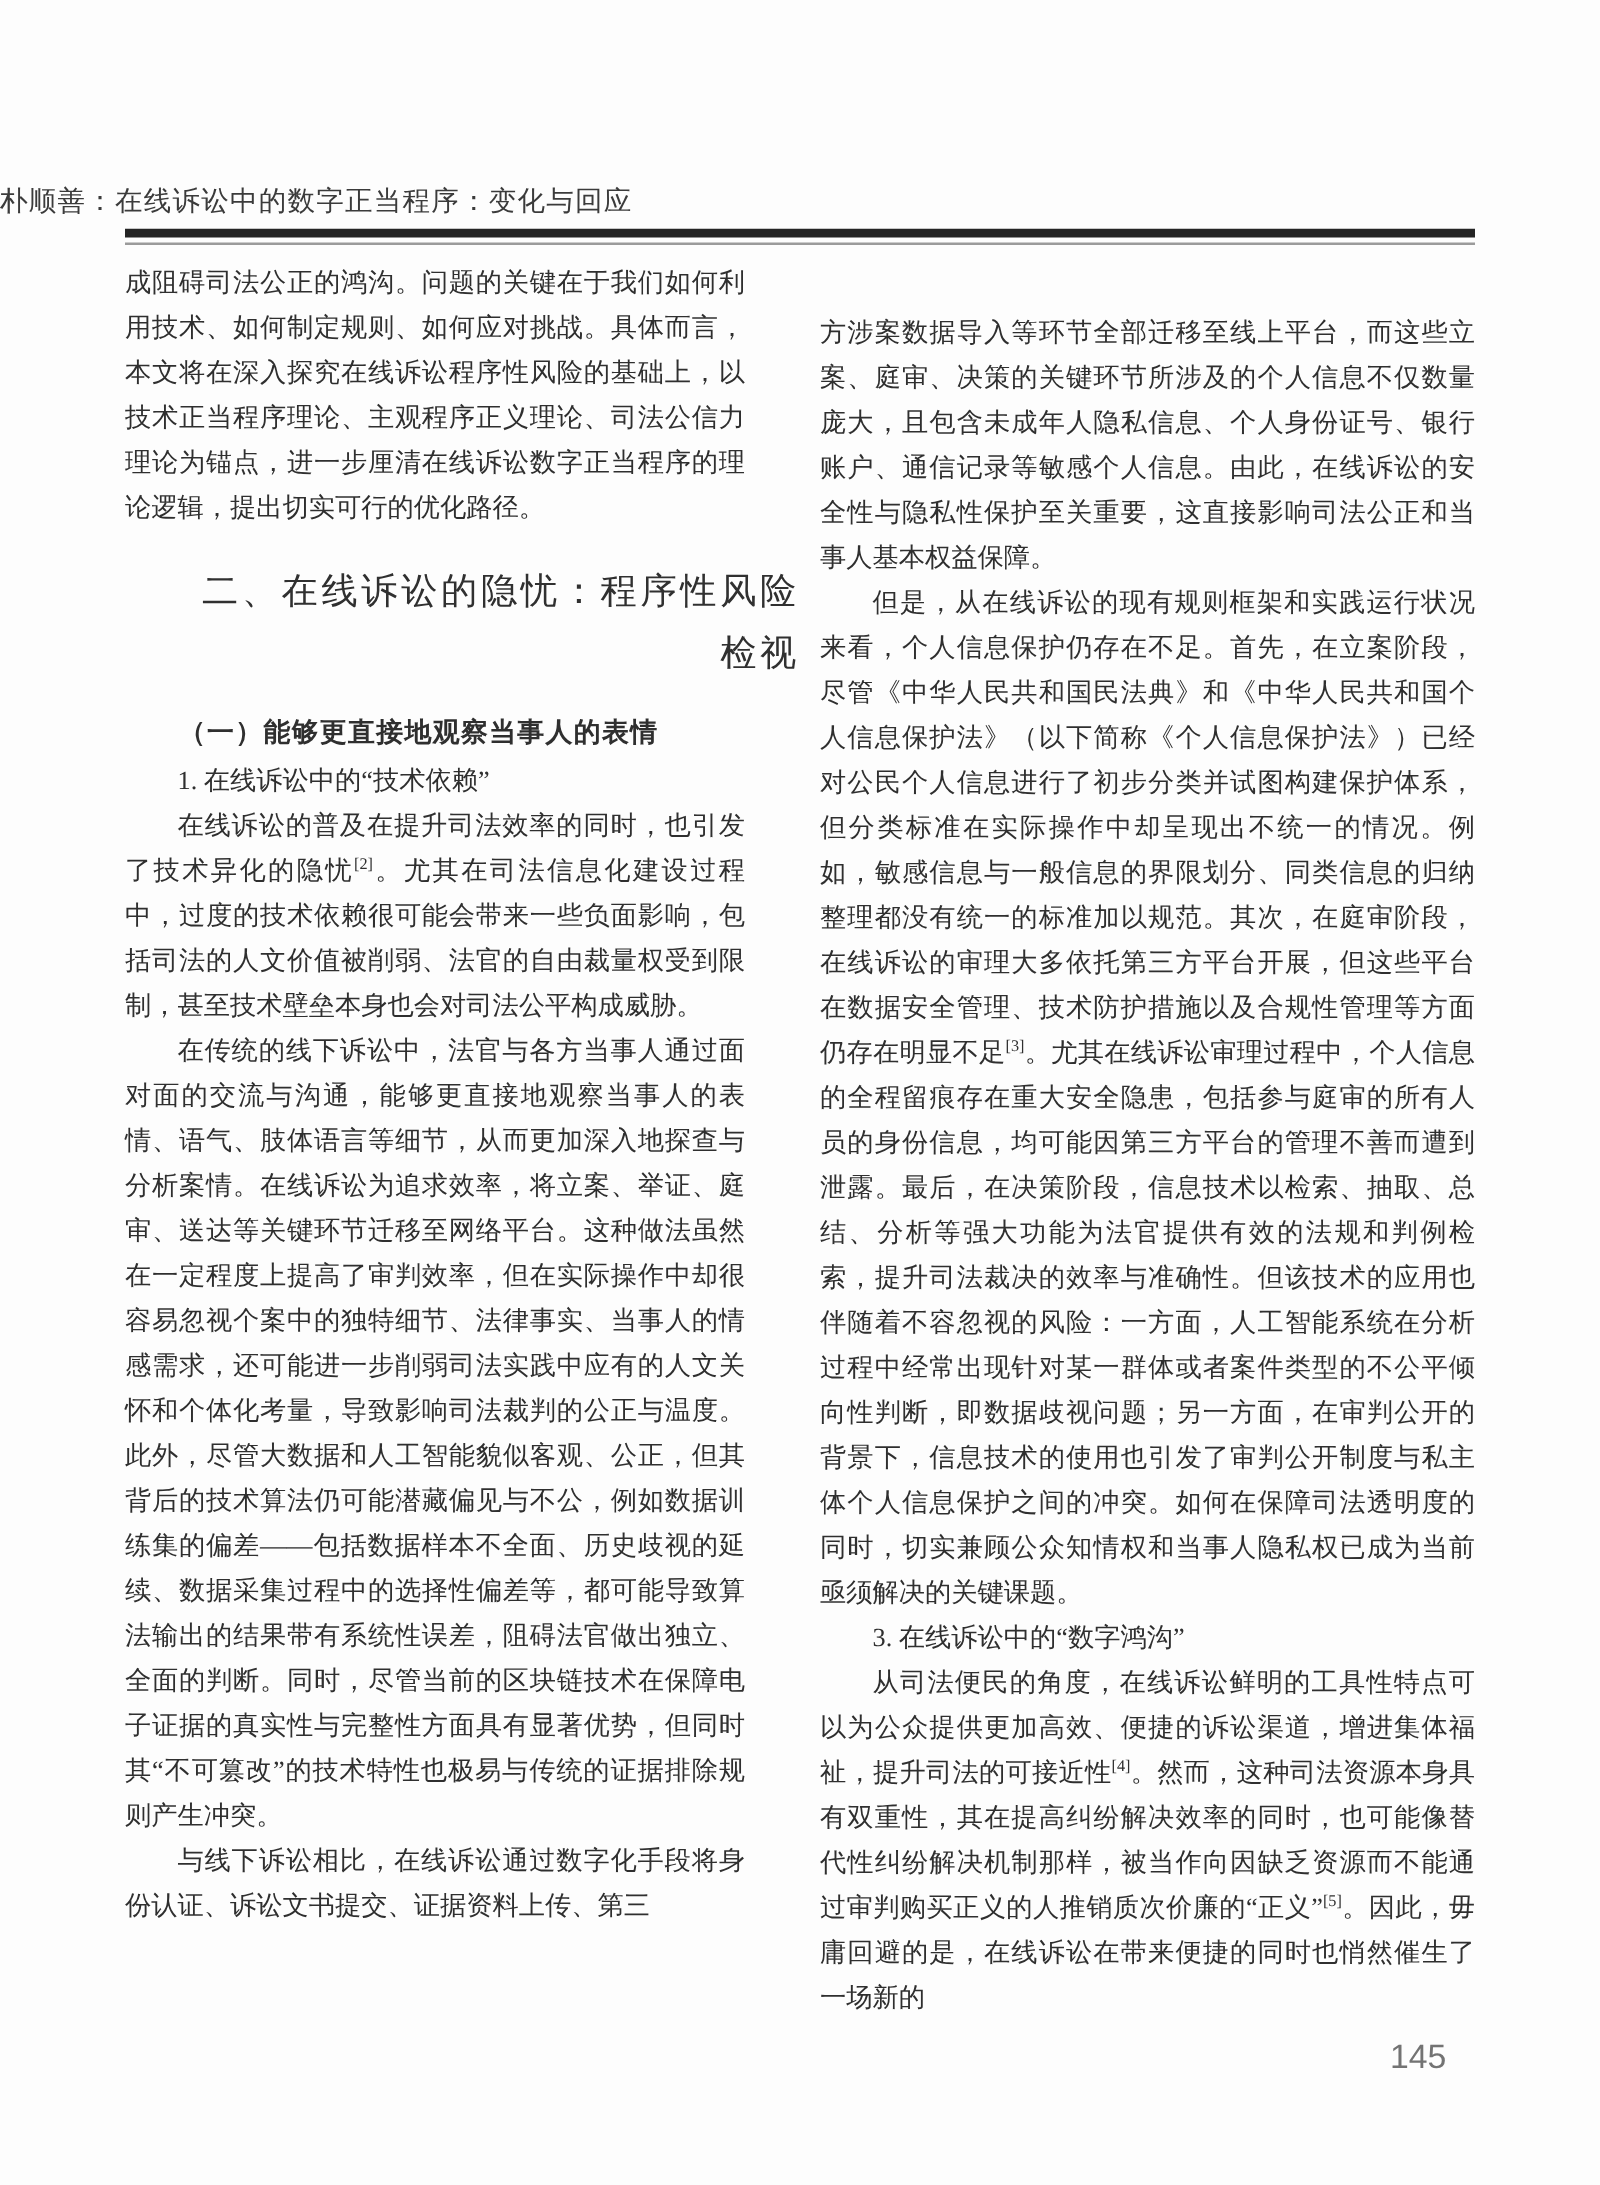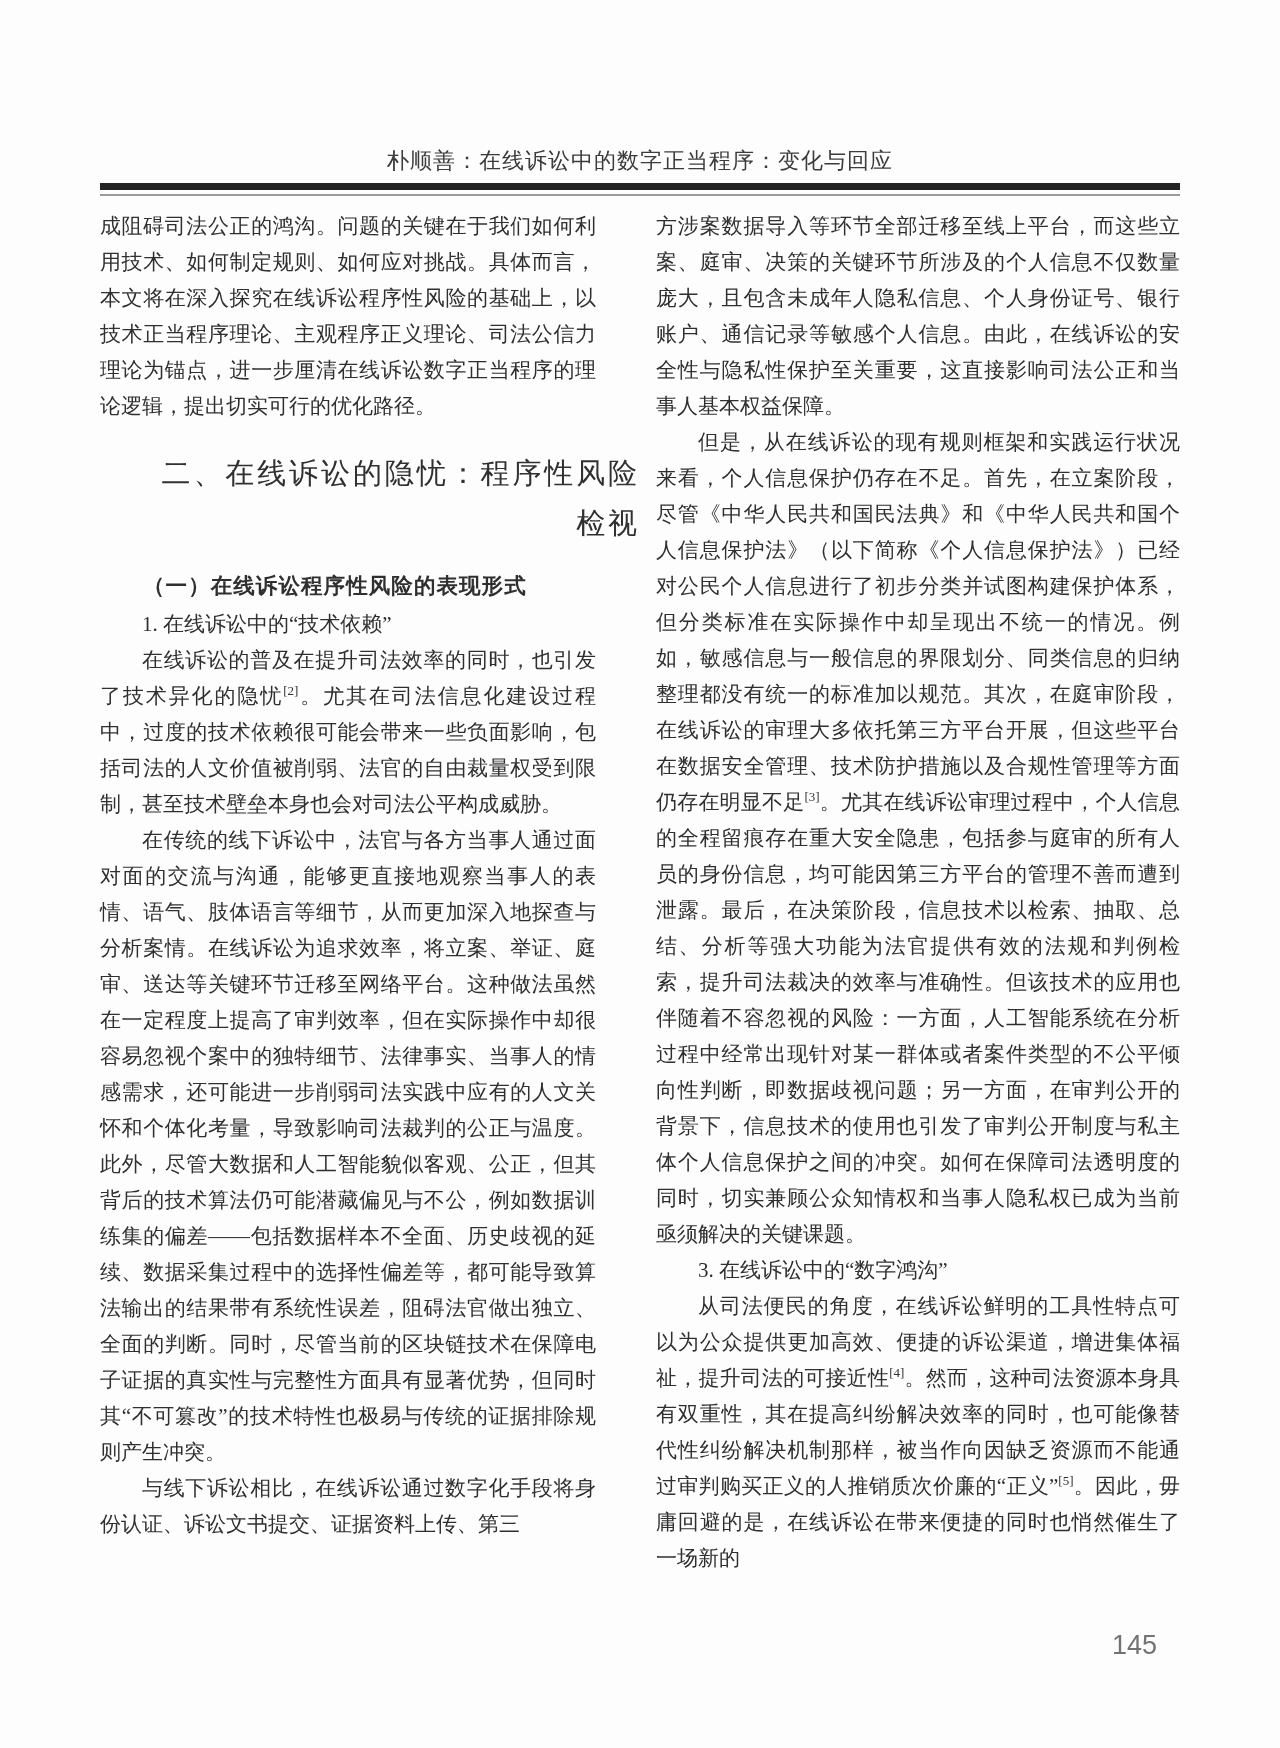--- a/index.html
+++ b/index.html
@@ -10,21 +10,20 @@
     background: #fdfdfd;
     font-family: "Liberation Serif", "DejaVu Serif", serif;
     color: #2f2f2f;
     overflow: hidden;
   }
   .header-title {
     position: absolute;
     top: 146px;
     left: 0;
     width: 100%;
-    text-align: center;
     font-size: 22px;
     letter-spacing: 1px;
     color: #3b3b3b;
   }
   .rule-thick {
     position: absolute;
     top: 183px;
     left: 100px;
     width: 1080px;
     height: 7px;
@@ -39,21 +38,21 @@
     background: #9b9b9b;
   }
   .col {
     position: absolute;
     top: 208px;
     font-size: 21px;
     line-height: 36px;
     text-align: justify;
   }
   .col-left  { left: 100px; width: 496px; }
-  .col-right { left: 656px; width: 524px; }
+  .col-right { left: 656px; width: 524px; margin-top: 40px; }
   .col p { margin: 0; text-indent: 2em; }
   .col p.no-indent { text-indent: 0; }
   h2.section {
     font-size: 29px;
     font-weight: normal;
     letter-spacing: 0.10em;
     line-height: 50px;
     margin: 24px -44px 20px 0;
     text-indent: 1.6em;
     text-align: right;
@@ -89,21 +88,21 @@
 
   <div class="header-title">朴顺善：在线诉讼中的数字正当程序：变化与回应</div>
   <div class="rule-thick"></div>
   <div class="rule-thin"></div>
 
   <div class="col col-left">
     <p class="no-indent">成阻碍司法公正的鸿沟。问题的关键在于我们如何利用技术、如何制定规则、如何应对挑战。具体而言，本文将在深入探究在线诉讼程序性风险的基础上，以技术正当程序理论、主观程序正义理论、司法公信力理论为锚点，进一步厘清在线诉讼数字正当程序的理论逻辑，提出切实可行的优化路径。</p>
 
     <h2 class="section">二、在线诉讼的隐忧：程序性风险检视</h2>
 
-    <h3 class="sub">（一）在线诉讼程序性风险的表现形式</h3>
+    <h3 class="sub">（一）能够更直接地观察当事人的表情</h3>
 
     <p>1. 在线诉讼中的“技术依赖”</p>
 
     <p>
       <span>在线诉讼的普及在提升司法效率的同时，也引发了技术异化的隐忧</span><sup class="fn">[2]</sup><span>。尤其在司法信息化建设过程中，过度的技术依赖很可能会带来一些负面影响，包括司法的人文价值被削弱、法官的自由裁量权受到限制，甚至技术壁垒本身也会对司法公平构成威胁。</span>
     </p>
 
     <p>在传统的线下诉讼中，法官与各方当事人通过面对面的交流与沟通，能够更直接地观察当事人的表情、语气、肢体语言等细节，从而更加深入地探查与分析案情。在线诉讼为追求效率，将立案、举证、庭审、送达等关键环节迁移至网络平台。这种做法虽然在一定程度上提高了审判效率，但在实际操作中却很容易忽视个案中的独特细节、法律事实、当事人的情感需求，还可能进一步削弱司法实践中应有的人文关怀和个体化考量，导致影响司法裁判的公正与温度。此外，尽管大数据和人工智能貌似客观、公正，但其背后的技术算法仍可能潜藏偏见与不公，例如数据训练集的偏差——包括数据样本不全面、历史歧视的延续、数据采集过程中的选择性偏差等，都可能导致算法输出的结果带有系统性误差，阻碍法官做出独立、全面的判断。同时，尽管当前的区块链技术在保障电子证据的真实性与完整性方面具有显著优势，但同时其“不可篡改”的技术特性也极易与传统的证据排除规则产生冲突。</p>
 
 

